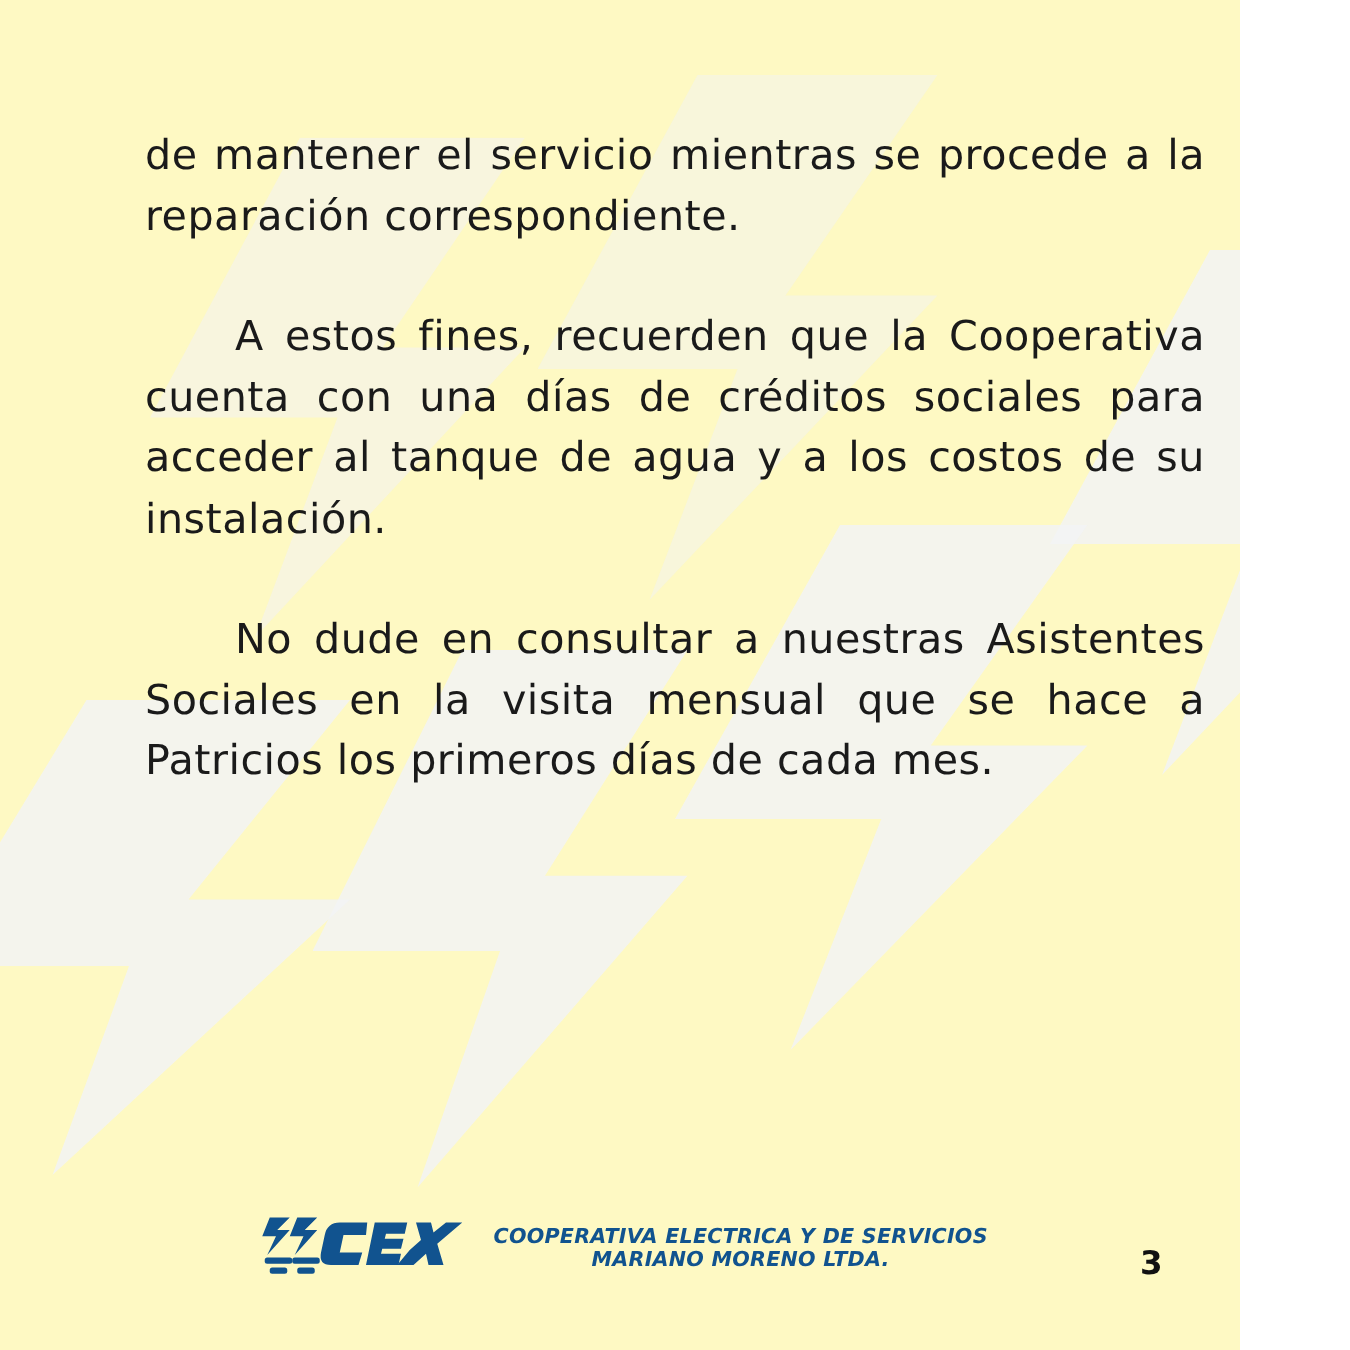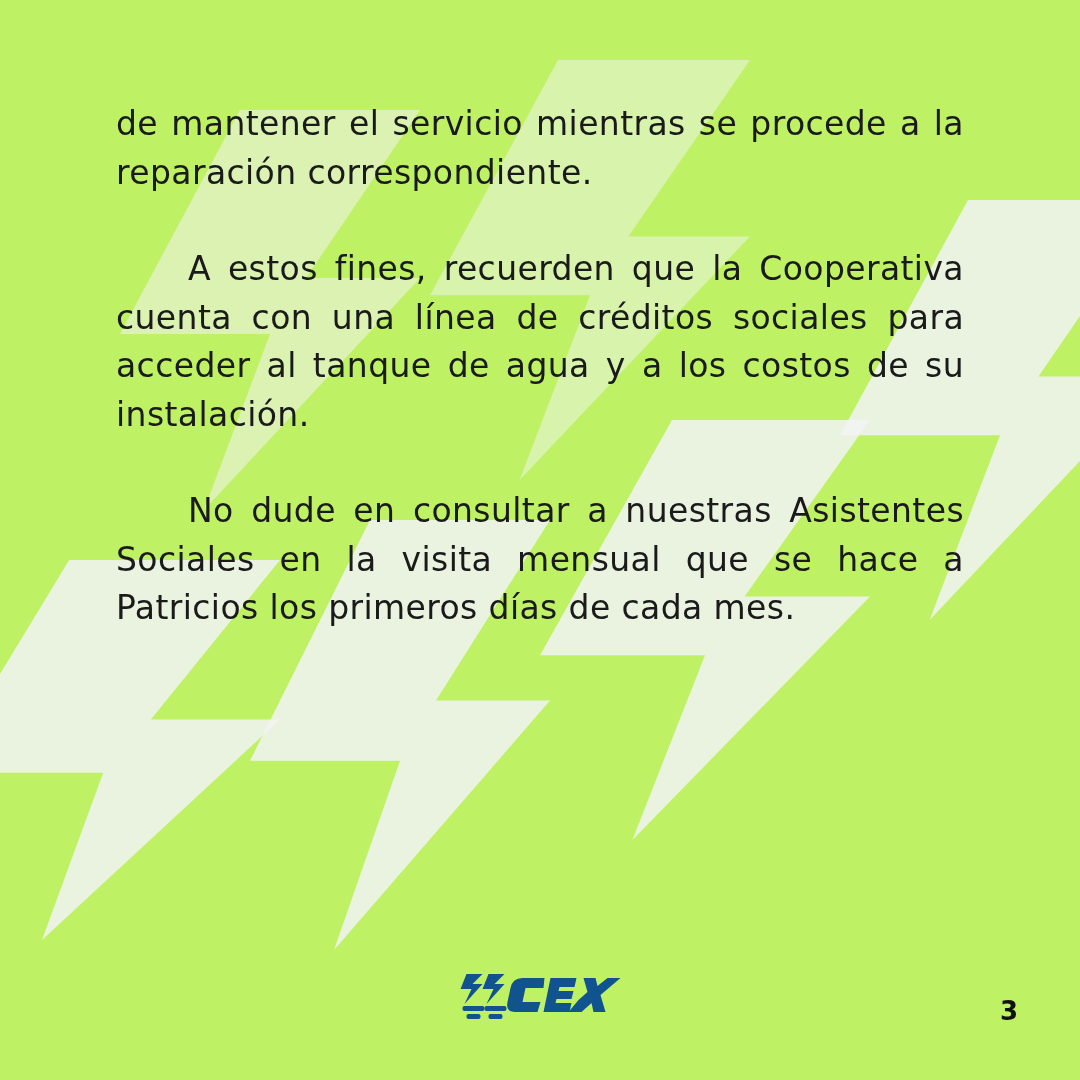--- a/index.html
+++ b/index.html
@@ -8,23 +8,23 @@
   }
   body {
     width: 1080px;
     height: 1080px;
     background: #ffffff;
     font-family: "DejaVu Sans", "Liberation Sans", sans-serif;
     overflow: hidden;
   }
   .slide {
     position: relative;
-    width: 1080px;
+    width: 992px;
     height: 1080px;
-    background: #bef264;
+    background: #fef9c3;
     overflow: hidden;
   }
 
   
   .bg-watermarks {
     position: absolute;
     inset: 0;
     pointer-events: none;
     overflow: hidden;
   }
@@ -157,21 +157,21 @@
     <div class="wm wm-e"></div>
     <div class="wm wm-f"></div>
     <div class="wm wm-d"></div>
     <div class="wm wm-c"></div>
     <div class="wm wm-b"></div>
     <div class="wm wm-a"></div>
   </div>
 
   <div class="content">
     <p class="para">de mantener el servicio mientras se procede a la reparación correspondiente.</p>
-    <p class="para indent">A estos fines, recuerden que la Cooperativa cuenta con una línea de créditos sociales para acceder al tanque de agua y a los costos de su instalación.</p>
+    <p class="para indent">A estos fines, recuerden que la Cooperativa cuenta con una días de créditos sociales para acceder al tanque de agua y a los costos de su instalación.</p>
     <p class="para indent">No dude en consultar a nuestras Asistentes Sociales en la visita mensual que se hace a Patricios los primeros días de cada mes.</p>
   </div>
 
   <div class="footer">
 
     <div class="brand">
 
       <span class="logo-mark">
         <svg width="175" height="54" viewBox="0 0 175 54" xmlns="http://www.w3.org/2000/svg" aria-hidden="true">
           <g fill="#11538f">
@@ -183,20 +183,24 @@
             <rect x="14" y="44" width="14" height="5" rx="2"></rect>
             <rect x="36" y="44" width="14" height="5" rx="2"></rect>
 
             <path d="M92 8 L70 8 Q60 8 58 18 L55 32 Q53 42 63 42 L85 42 L88 32 L70 32 L73 18 L91 18 Z"></path>
             <path d="M124 8 L98 8 L91 42 L117 42 L119 33 L103 33 L104 29 L119 29 L121 21 L106 21 L107 17 L122 17 Z"></path>
             <path d="M126 30 L135 22 L131 8 L143 8 L145 16 L155 8 L168 8 L148 25 L153 42 L141 42 L139 33 L129 42 L116 42 Z"></path>
           </g>
         </svg>
       </span>
 
+      <span class="brand-text">
+        <span class="brand-line1">COOPERATIVA ELECTRICA Y DE SERVICIOS</span>
+        <span class="brand-line2">MARIANO MORENO LTDA.</span>
+      </span>
 
     </div>
 
     <div class="page-number">3</div>
 
   </div>
 
 </div>
 
 </body></html>

